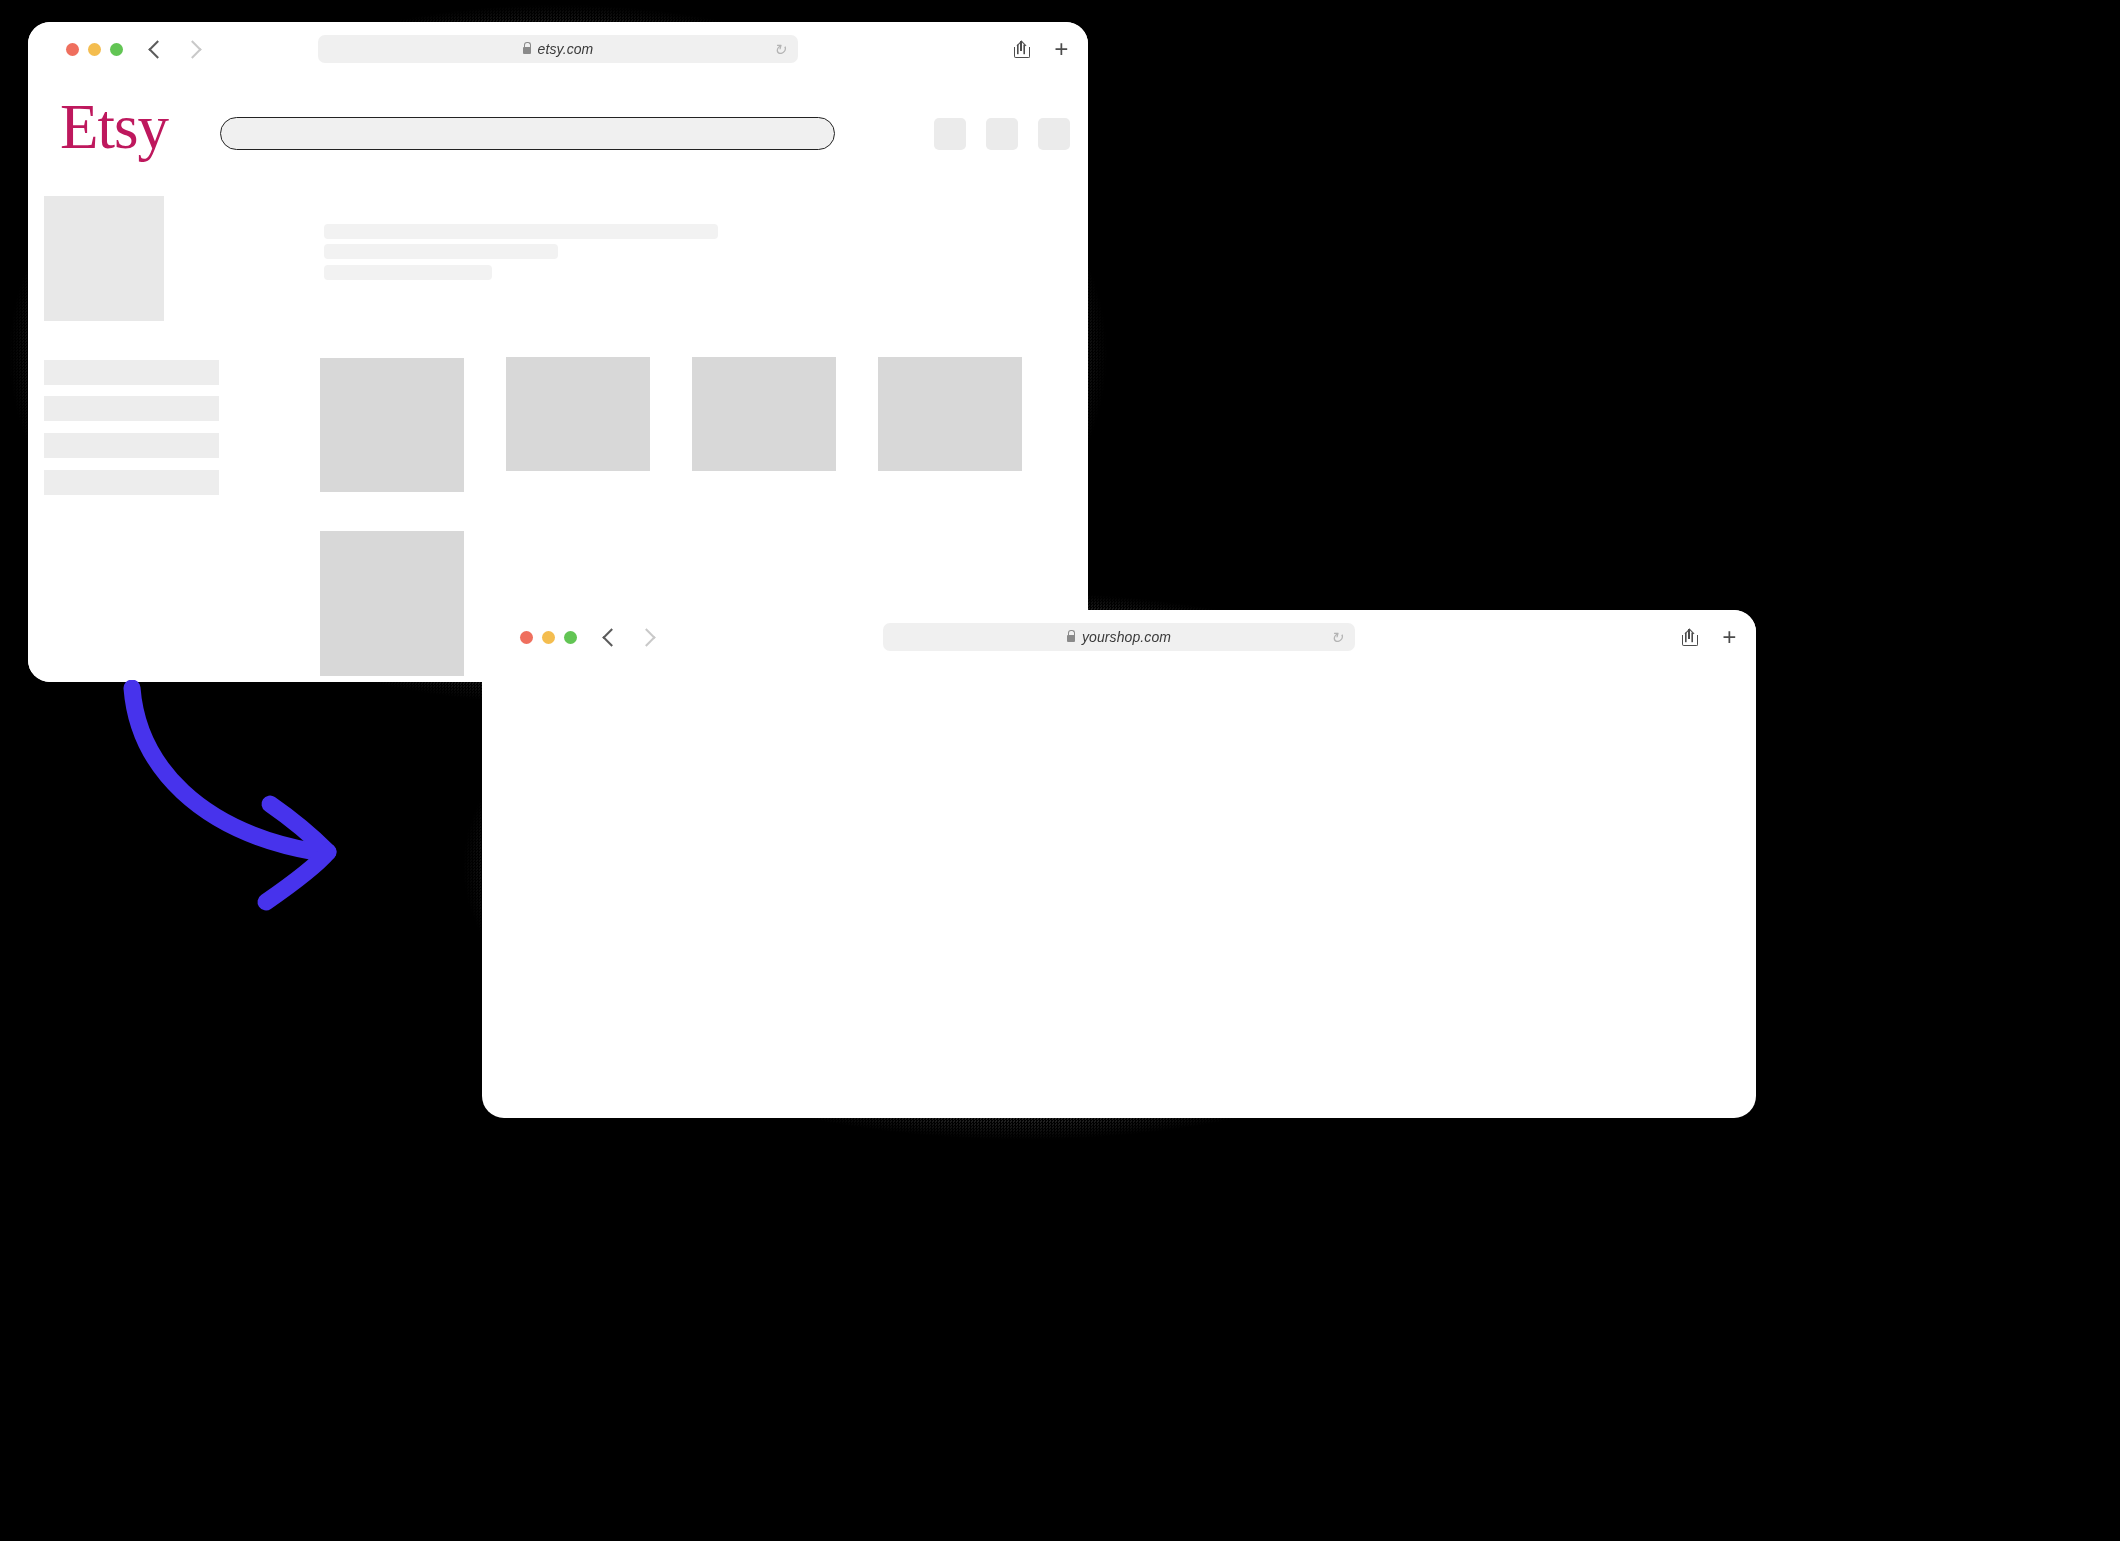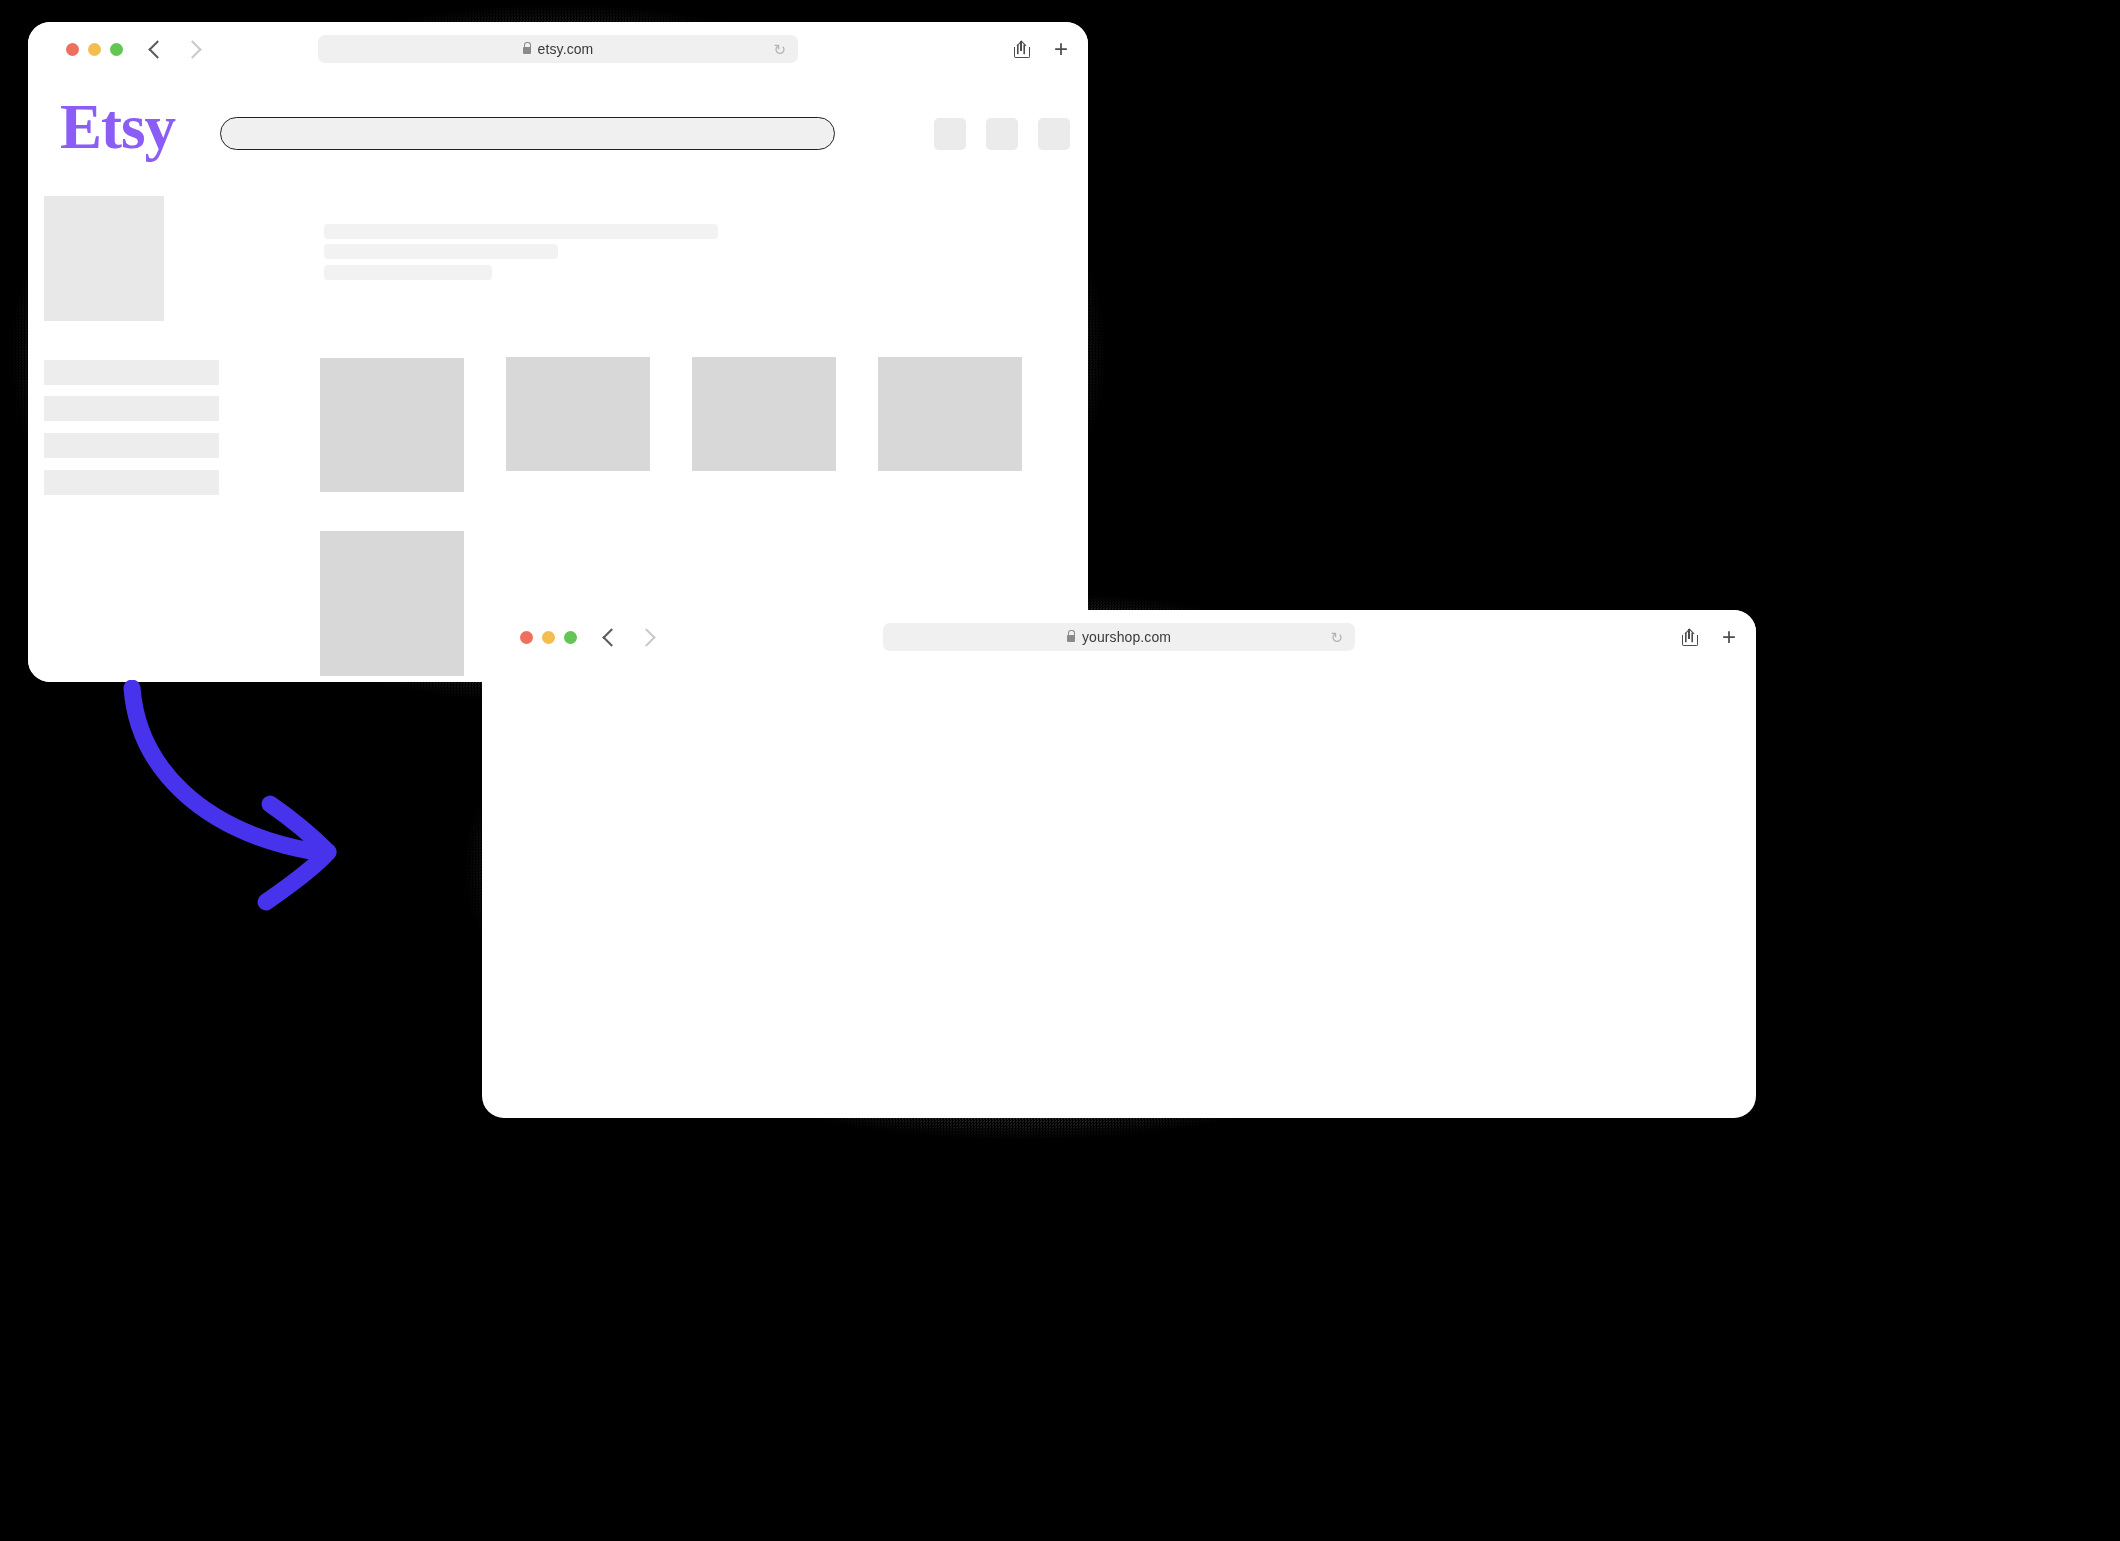--- a/index.html
+++ b/index.html
@@ -37,20 +37,21 @@
   .win-shadow2 { left: 462px; top: 592px; width: 1122px; height: 548px; }
 
   
   .titlebar {
     position: relative;
     height: 54px;
     background: #ffffff;
     display: flex;
     align-items: center;
     padding: 0 32px;
+    font-style: italic;
   }
   .lights { display: flex; gap: 9px; margin-left: 6px; }
   .light { width: 13px; height: 13px; border-radius: 50%; }
   .l-red    { background: #ef6f5e; }
   .l-yellow { background: #f4bd4f; }
   .l-green  { background: #62c554; }
 
   .navarrows { display: flex; gap: 22px; margin-left: 28px; align-items: center; }
   .chev { width: 13px; height: 13px; border-style: solid; border-width: 0 0 2px 2px; }
   .chev-l { transform: rotate(45deg); border-color: #5b5b5b; }
@@ -102,21 +103,21 @@
     border-style:solid; border-width:1.6px 0 0 1.6px; border-color:#4c4c4c;
     transform: rotate(45deg);
   }
   .plus-ic { font-size: 24px; color: #4c4c4c; line-height: 1; font-weight: 300; }
 
   
   .page1 { position: relative; height: calc(100% - 54px); background: #fff; }
   .etsy-logo {
     position: absolute; left: 32px; top: 20px;
     font-family: "Liberation Serif", serif;
-    font-size: 63px; color: #8b5cf6; line-height: 1; letter-spacing: -1px; font-weight: bold;
+    font-size: 63px; color: #be185d; line-height: 1; letter-spacing: -1px;
   }
   .etsy-search {
     position: absolute; left: 192px; top: 41px;
     width: 615px; height: 33px;
     background: #f0f0f0; border: 1.6px solid #222222; border-radius: 20px;
   }
   .hdr-btn {
     position: absolute; top: 42px; width: 32px; height: 32px;
     background: #ebebeb; border-radius: 5px;
   }

